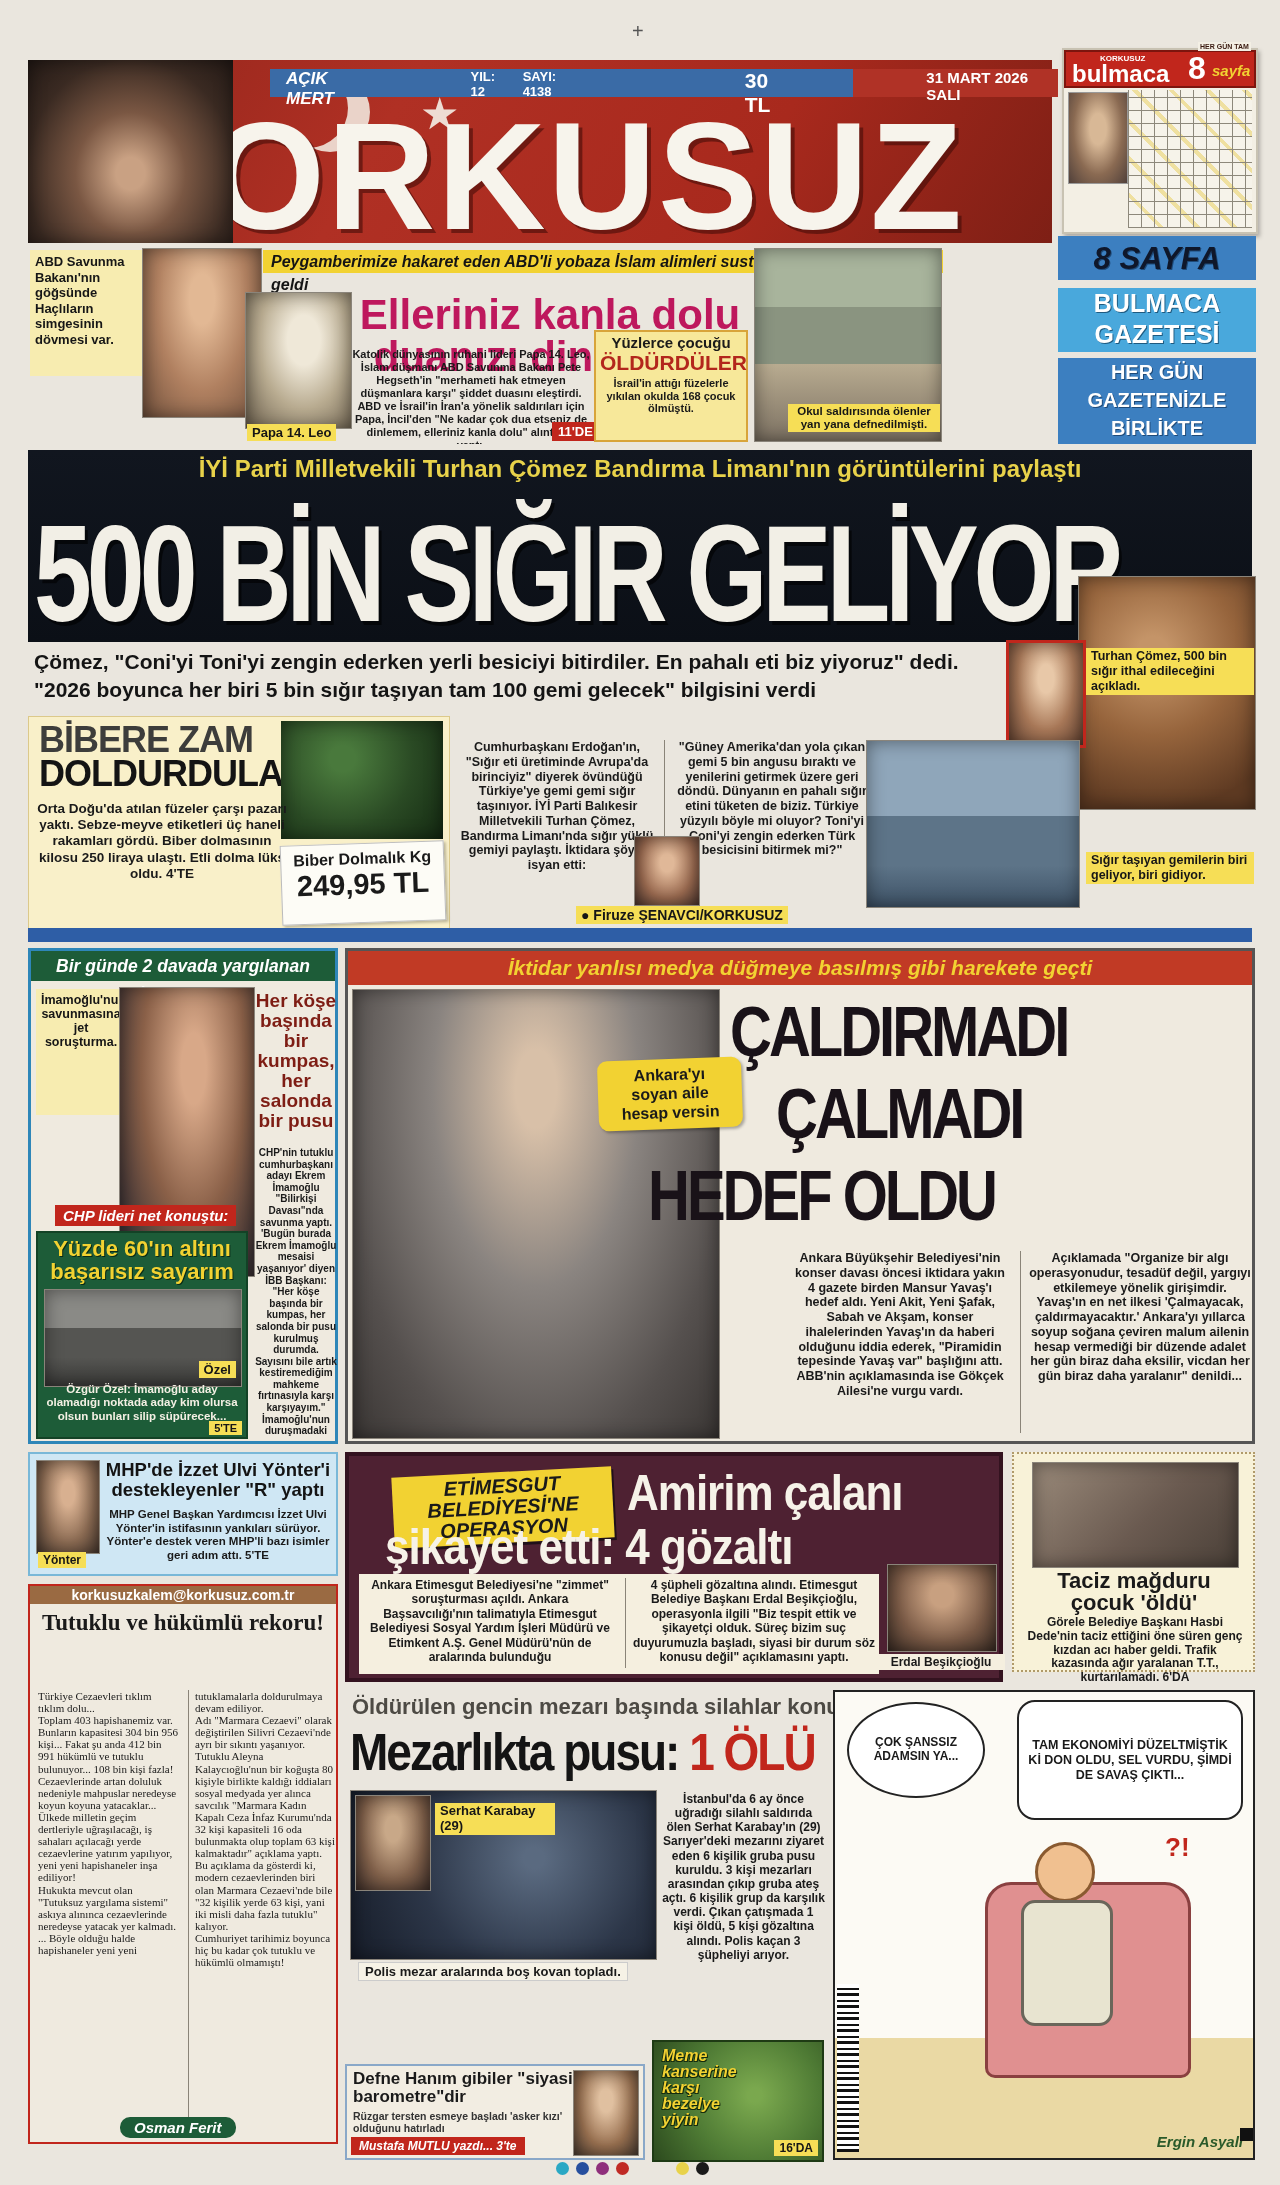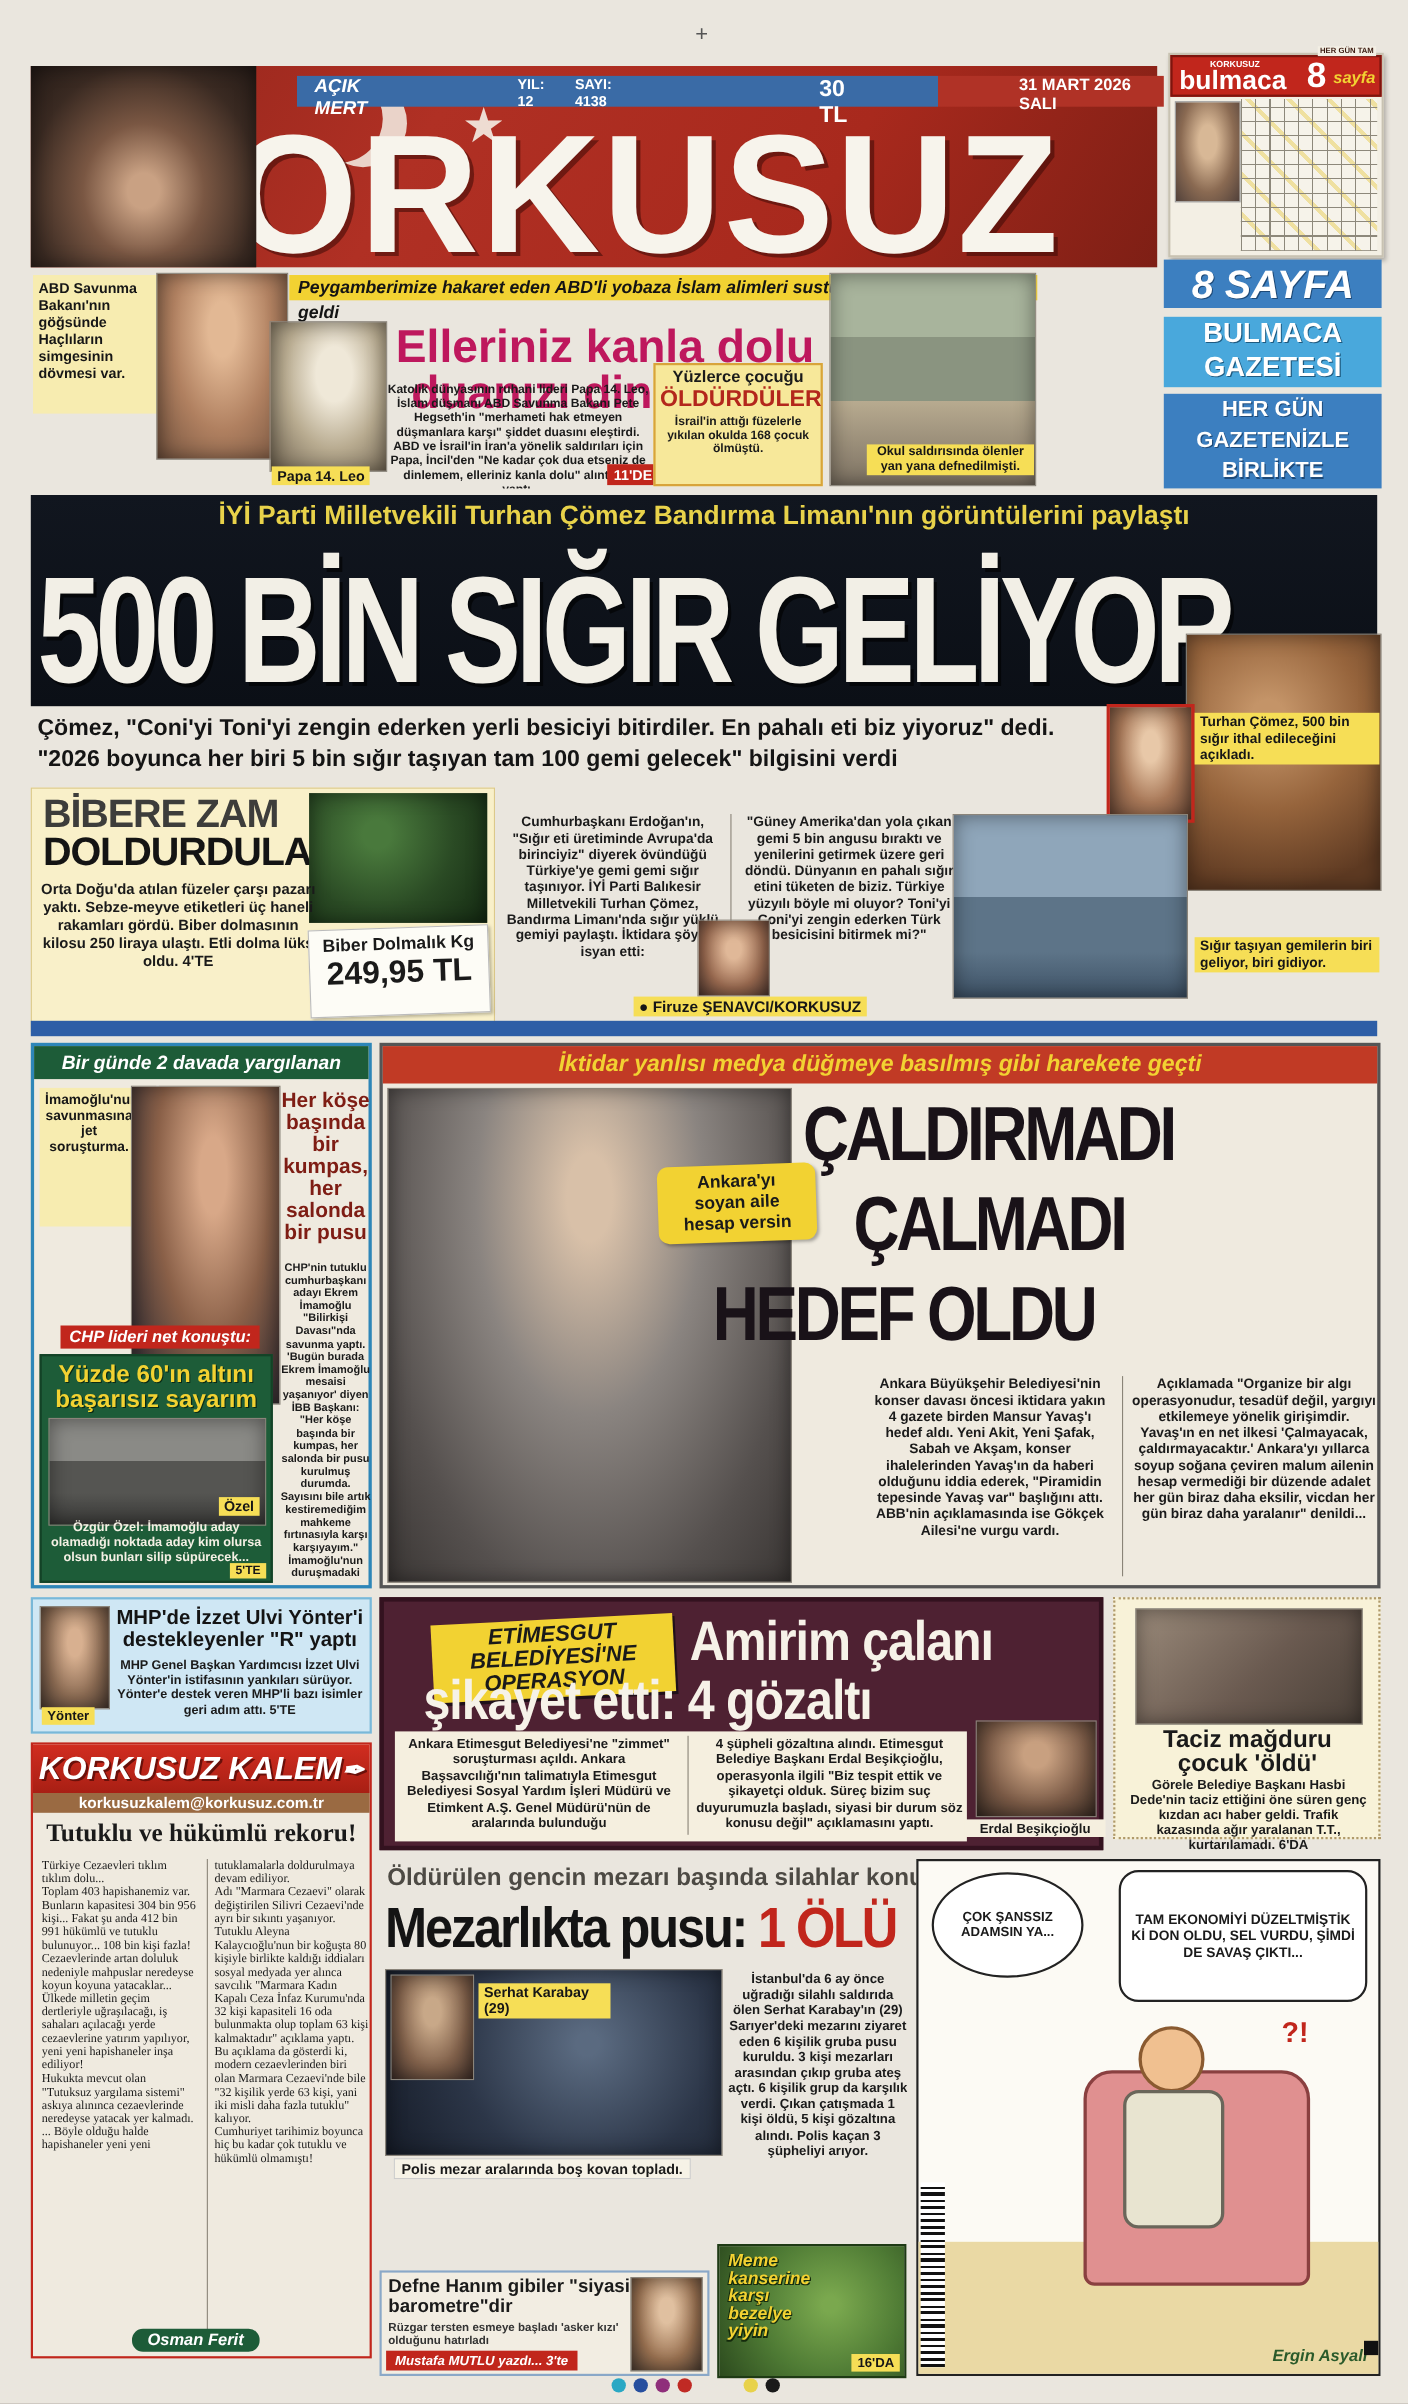--- a/index.html
+++ b/index.html
@@ -43,21 +43,21 @@
       <span class="abs b" style="left:34px;top:2px;font-size:8px;color:#fff;">KORKUSUZ</span>
       <span class="abs b" style="left:6px;top:8px;font-size:24px;color:#fff;">bulmaca</span>
       <span class="abs b" style="left:122px;top:-2px;font-size:32px;color:#fff;">8</span>
       <span class="abs b i" style="left:146px;top:10px;font-size:15px;color:#f2d232;">sayfa</span>
       <span class="abs b" style="left:132px;top:-10px;font-size:7px;color:#3a1a10;background:#f3efe4;padding:1px 2px;">HER GÜN TAM</span>
     </div>
     <div class="abs" style="left:4px;top:42px;width:58px;height:90px;background:radial-gradient(ellipse at 50% 40%,#d8b896 20%,#8a6a52 60%,#50403a);border:1px solid #999;"></div>
     <div class="abs" style="left:64px;top:40px;right:4px;bottom:4px;background:repeating-linear-gradient(0deg,#8d887b 0 1px,transparent 1px 13px),repeating-linear-gradient(90deg,#8d887b 0 1px,transparent 1px 13px),repeating-linear-gradient(45deg,transparent 0 22px,#efe0a0 22px 26px),#f6f3ea;"></div>
   </div>
 
-  <div class="abs c b i" style="left:1058px;top:236px;width:198px;height:44px;background:#3c7fc0;color:#ffffff;font-size:36px;line-height:46px;text-shadow:1px 1px 0 #1e4a78;"><span>8 SAYFA</span></div>
+  <div class="abs c b i" style="left:1058px;top:236px;width:198px;height:44px;background:#3c7fc0;color:#0f172a;font-size:31px;line-height:46px;text-shadow:1px 1px 0 #1e4a78;"><span>8 SAYFA</span></div>
   <div class="abs c b" style="left:1058px;top:288px;width:198px;height:64px;background:#49a8dc;color:#fff;font-size:25px;line-height:31px;text-shadow:1px 1px 0 #1e5a80;">
     <div>BULMACA</div>
     <div>GAZETESİ</div>
   </div>
   <div class="abs c b" style="left:1058px;top:358px;width:198px;height:86px;background:#3c7fc0;color:#fff;font-size:20px;line-height:28px;text-shadow:1px 1px 0 #1e4a78;">
     <div>HER GÜN</div>
     <div>GAZETENİZLE</div>
     <div>BİRLİKTE</div>
   </div>
 
@@ -144,21 +144,20 @@
   </div>
 
   <div class="abs" style="left:28px;top:1452px;width:310px;height:124px;background:#cfe7f4;border:2px solid #79b8d8;box-sizing:border-box;">
     <div class="abs photo" style="left:6px;top:6px;width:62px;height:92px;background:radial-gradient(ellipse at 50% 35%,#d8b090 15%,#8a6a52 60%,#4a3a30);"></div>
     <div class="abs chipY" style="left:8px;top:98px;font-size:12px;"><span>Yönter</span></div>
     <div class="abs b c" style="left:72px;top:6px;width:232px;font-size:18.5px;line-height:1.1;color:#141414;"><span>MHP'de İzzet Ulvi Yönter'i destekleyenler "R" yaptı</span></div>
     <p class="abs b c" style="left:72px;top:54px;width:232px;margin:0;font-size:11.5px;line-height:1.18;"><span>MHP Genel Başkan Yardımcısı İzzet Ulvi Yönter'in istifasının yankıları sürüyor. Yönter'e destek veren MHP'li bazı isimler geri adım attı. </span><span>5'TE</span></p>
   </div>
 
   <div class="abs" style="left:28px;top:1584px;width:310px;height:560px;border:2px solid #c1261c;background:#efeadf;box-sizing:border-box;">
-    <div class="b i c" style="background:linear-gradient(180deg,#d12d20,#a81f14);color:#fff;font-size:29px;height:44px;line-height:44px;text-shadow:2px 2px 0 #6a100a;"><span>KORKUSUZ KALEM</span><span style="font-size:24px;">✒</span></div>
     <div class="b c" style="background:#9a6a42;color:#fff;font-size:14px;height:18px;line-height:18px;"><span>korkusuzkalem@korkusuz.com.tr</span></div>
     <div class="b c" style="font-size:23px;margin-top:6px;font-family:'Liberation Serif',serif;"><span>Tutuklu ve hükümlü rekoru!</span></div>
     <p class="abs serifcol pre" style="left:8px;top:104px;width:142px;height:440px;margin:0;"><span>Türkiye Cezaevleri tıklım tıklım dolu...
 Toplam 403 hapishanemiz var. Bunların kapasitesi 304 bin 956 kişi... Fakat şu anda 412 bin 991 hükümlü ve tutuklu bulunuyor... 108 bin kişi fazla!
 Cezaevlerinde artan doluluk nedeniyle mahpuslar neredeyse koyun koyuna yatacaklar...
 Ülkede milletin geçim dertleriyle uğraşılacağı, iş sahaları açılacağı yerde cezaevlerine yatırım yapılıyor, yeni yeni hapishaneler inşa ediliyor!
 Hukukta mevcut olan "Tutuksuz yargılama sistemi" askıya alınınca cezaevlerinde neredeyse yatacak yer kalmadı.
 ... Böyle olduğu halde hapishaneler yeni yeni</span></p>
     <p class="abs serifcol pre colrule" style="left:158px;top:104px;width:140px;height:440px;margin:0;padding-left:6px;"><span>tutuklamalarla doldurulmaya devam ediliyor.
 Adı "Marmara Cezaevi" olarak değiştirilen Silivri Cezaevi'nde ayrı bir sıkıntı yaşanıyor.

